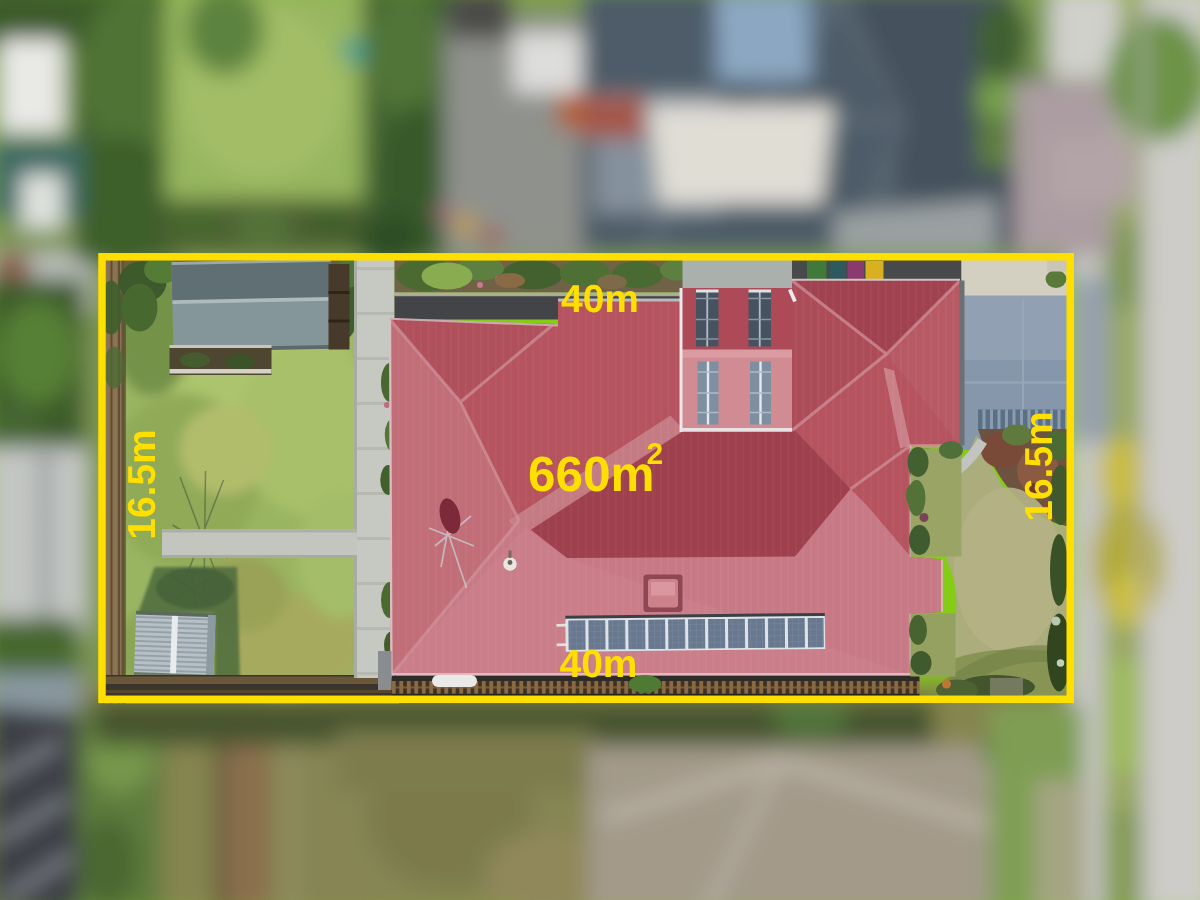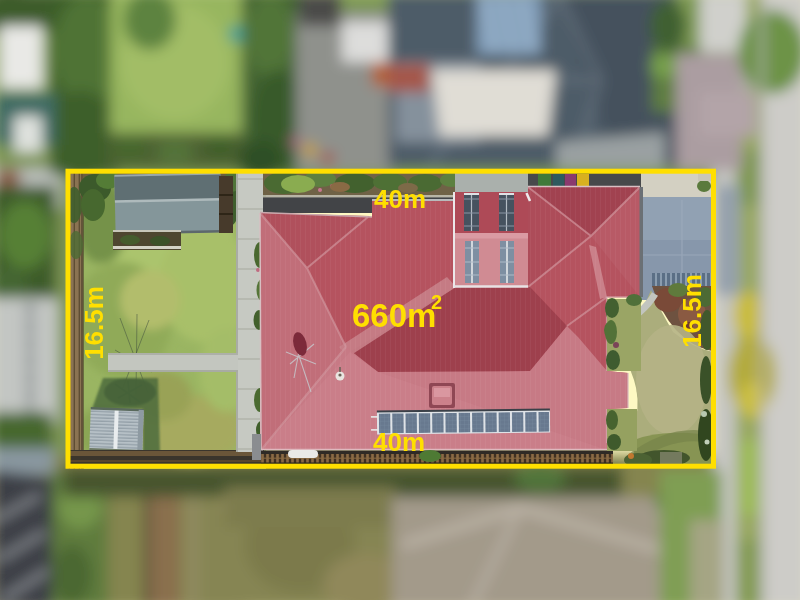--- a/index.html
+++ b/index.html
@@ -1,16 +1,16 @@
 <!DOCTYPE html>
 <html><head>
 <meta charset="utf-8">
 <style>
 html,body{margin:0;padding:0;background:#888}
-#page{position:relative;width:800px;height:600px;overflow:hidden;font-family:"Liberation Sans",sans-serif;background:#fef9c3}
+#page{position:relative;width:800px;height:600px;overflow:hidden;font-family:"Liberation Sans",sans-serif;background:#84cc16}
 #page svg{position:absolute;left:0;top:0;display:block}
 </style>
 </head>
 <body>
 <div id="page">
 <svg width="800" height="600" viewBox="0 0 800 600">
 <defs>
 <filter id="b7" x="-15%" y="-15%" width="130%" height="130%">
           <feGaussianBlur stdDeviation="7"></feGaussianBlur>
         </filter>

